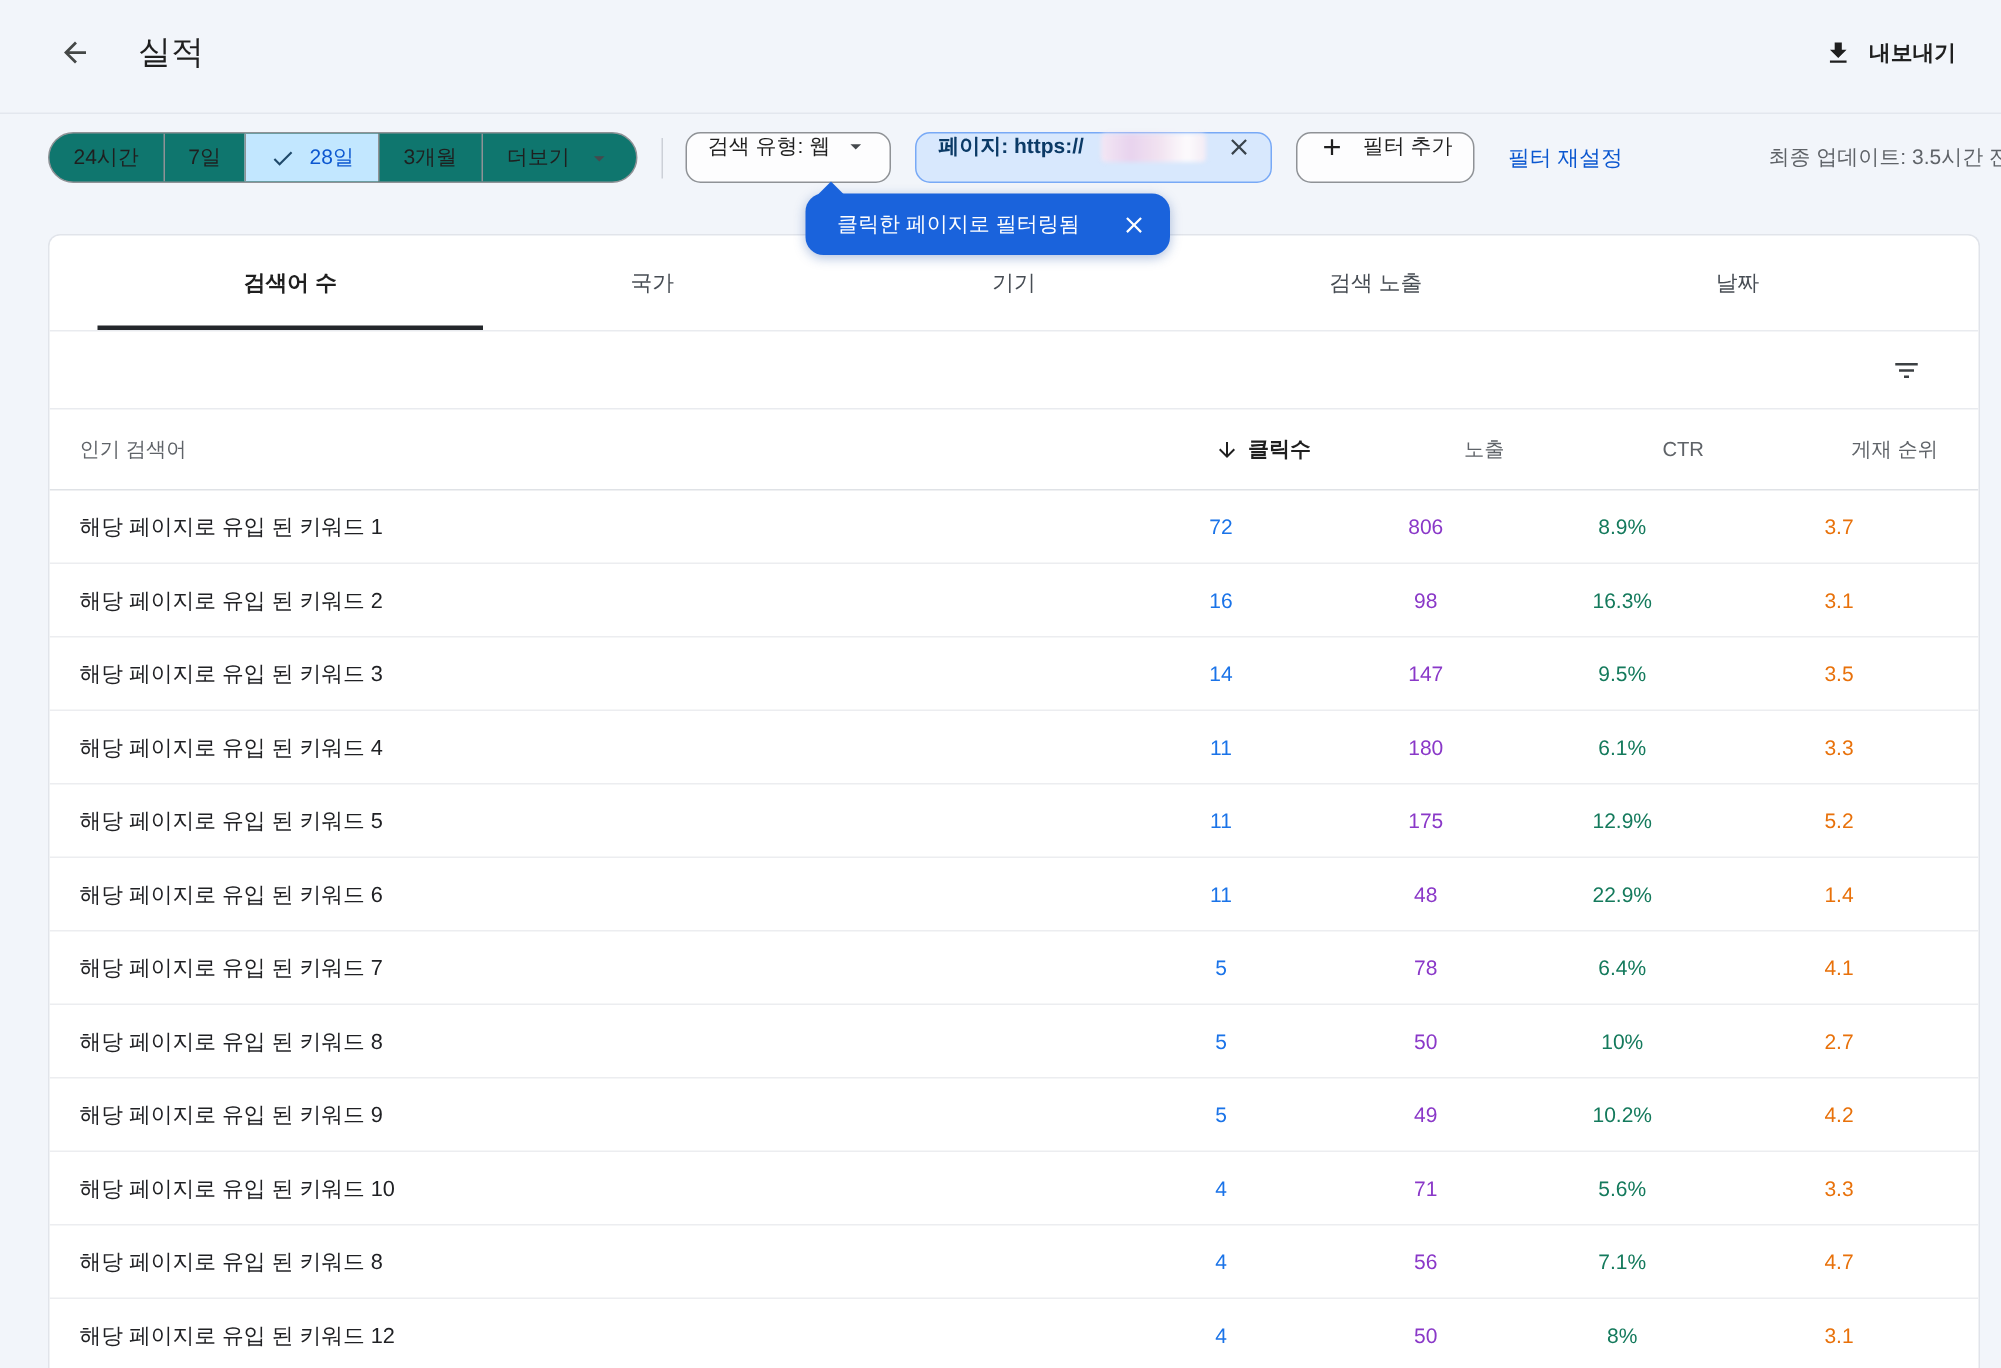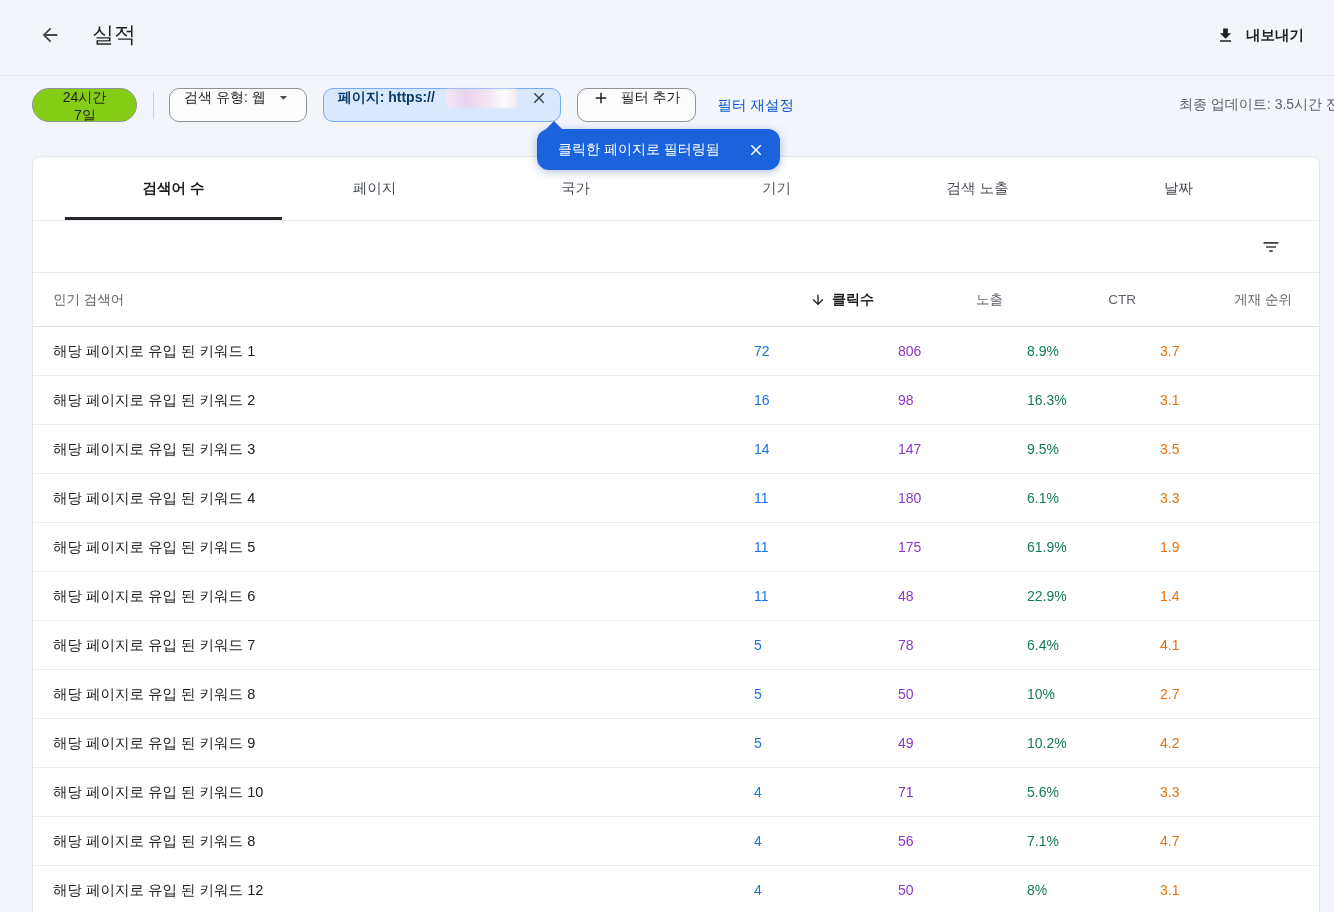--- a/index.html
+++ b/index.html
@@ -41,22 +41,21 @@
     display: flex;
     align-items: center;
     padding-left: 32px;
   }
   .seg-group {
     display: flex;
     height: 34px;
     border: 1px solid #8f9296;
     border-radius: 17px;
     overflow: hidden;
-    background: #84cc16;
-    flex-direction: column;
+    background: #0f766e;
   }
   .seg {
     display: flex; align-items: center; justify-content: center; gap: 9px;
     padding: 0 16px;
     font-size: 14px; color: #1f1f1f;
     border-left: 1px solid #8f9296;
     cursor: pointer;
     white-space: nowrap;
   }
   .seg:first-child { border-left: none; }
@@ -201,21 +200,21 @@
   .th-clicks {
     display: flex; align-items: center; justify-content: flex-end; gap: 6px;
     font-size: 14px; font-weight: 700; color: #1f1f1f;
   }
   .data-row {
     height: 49px;
     border-bottom: 1px solid #ecedf0;
     cursor: pointer;
   }
   .cell-query { font-size: 14.5px; color: #202124; white-space: nowrap; overflow: hidden; }
-  .metric { font-size: 14px; text-align: left; }
+  .metric { font-size: 14px; text-align: center; }
   .metric.clicks      { color: #1a73e8; }
   .metric.impressions { color: #8a38c8; }
   .metric.ctr         { color: #147a5c; }
   .metric.position    { color: #e8710a; }
 </style>
 </head>
 <body>
 
 <div class="app-bar">
   <div class="back-btn">
@@ -319,24 +318,20 @@
 
 <div class="card">
 
   <div class="tabs">
 
       <div class="tab active">
         <span>검색어 수</span>
         <span class="underline"></span>
       </div>
 
-      <div class="tab">
-        <span>페이지</span>
-
-      </div>
 
       <div class="tab">
         <span>국가</span>
 
       </div>
 
       <div class="tab">
         <span>기기</span>
 
       </div>
@@ -405,22 +400,22 @@
         <div class="metric clicks">11</div>
         <div class="metric impressions">180</div>
         <div class="metric ctr">6.1%</div>
         <div class="metric position">3.3</div>
       </div>
 
       <div class="grid-row data-row">
         <div class="cell-query">해당 페이지로 유입 된 키워드 5</div>
         <div class="metric clicks">11</div>
         <div class="metric impressions">175</div>
-        <div class="metric ctr">61.9%</div>
-        <div class="metric position">1.9</div>
+        <div class="metric ctr">12.9%</div>
+        <div class="metric position">5.2</div>
       </div>
 
       <div class="grid-row data-row">
         <div class="cell-query">해당 페이지로 유입 된 키워드 6</div>
         <div class="metric clicks">11</div>
         <div class="metric impressions">48</div>
         <div class="metric ctr">22.9%</div>
         <div class="metric position">1.4</div>
       </div>
 

